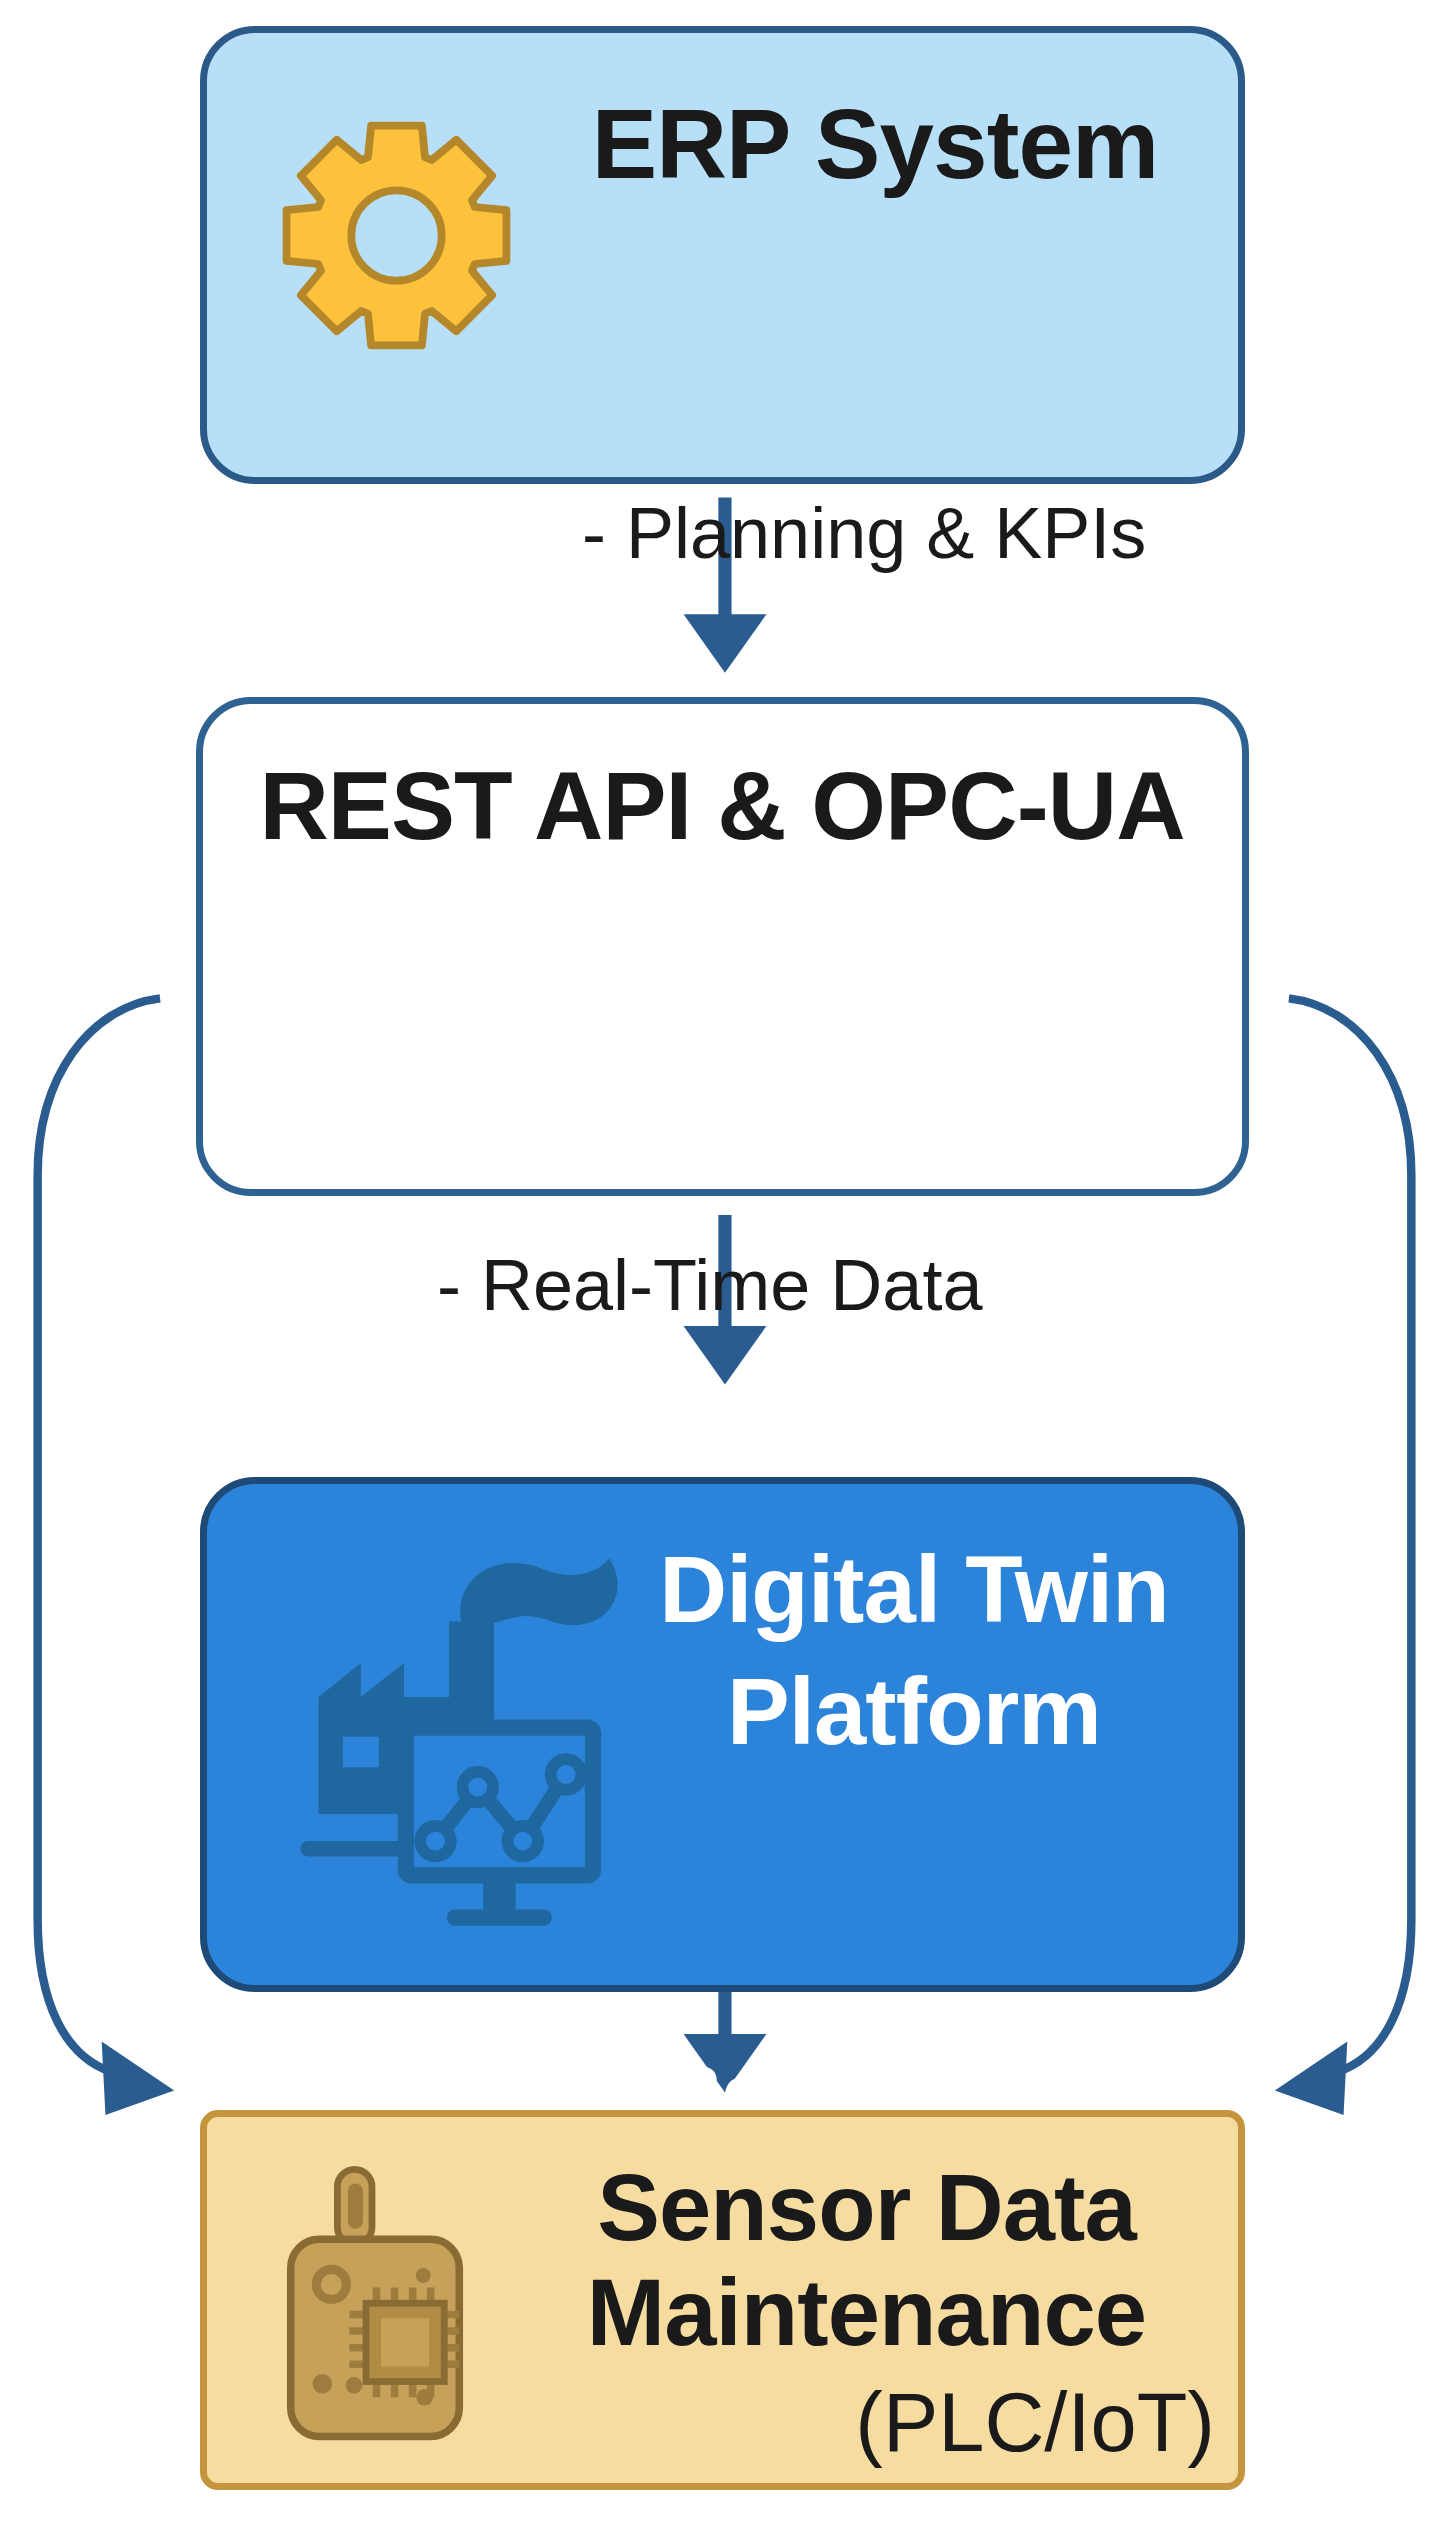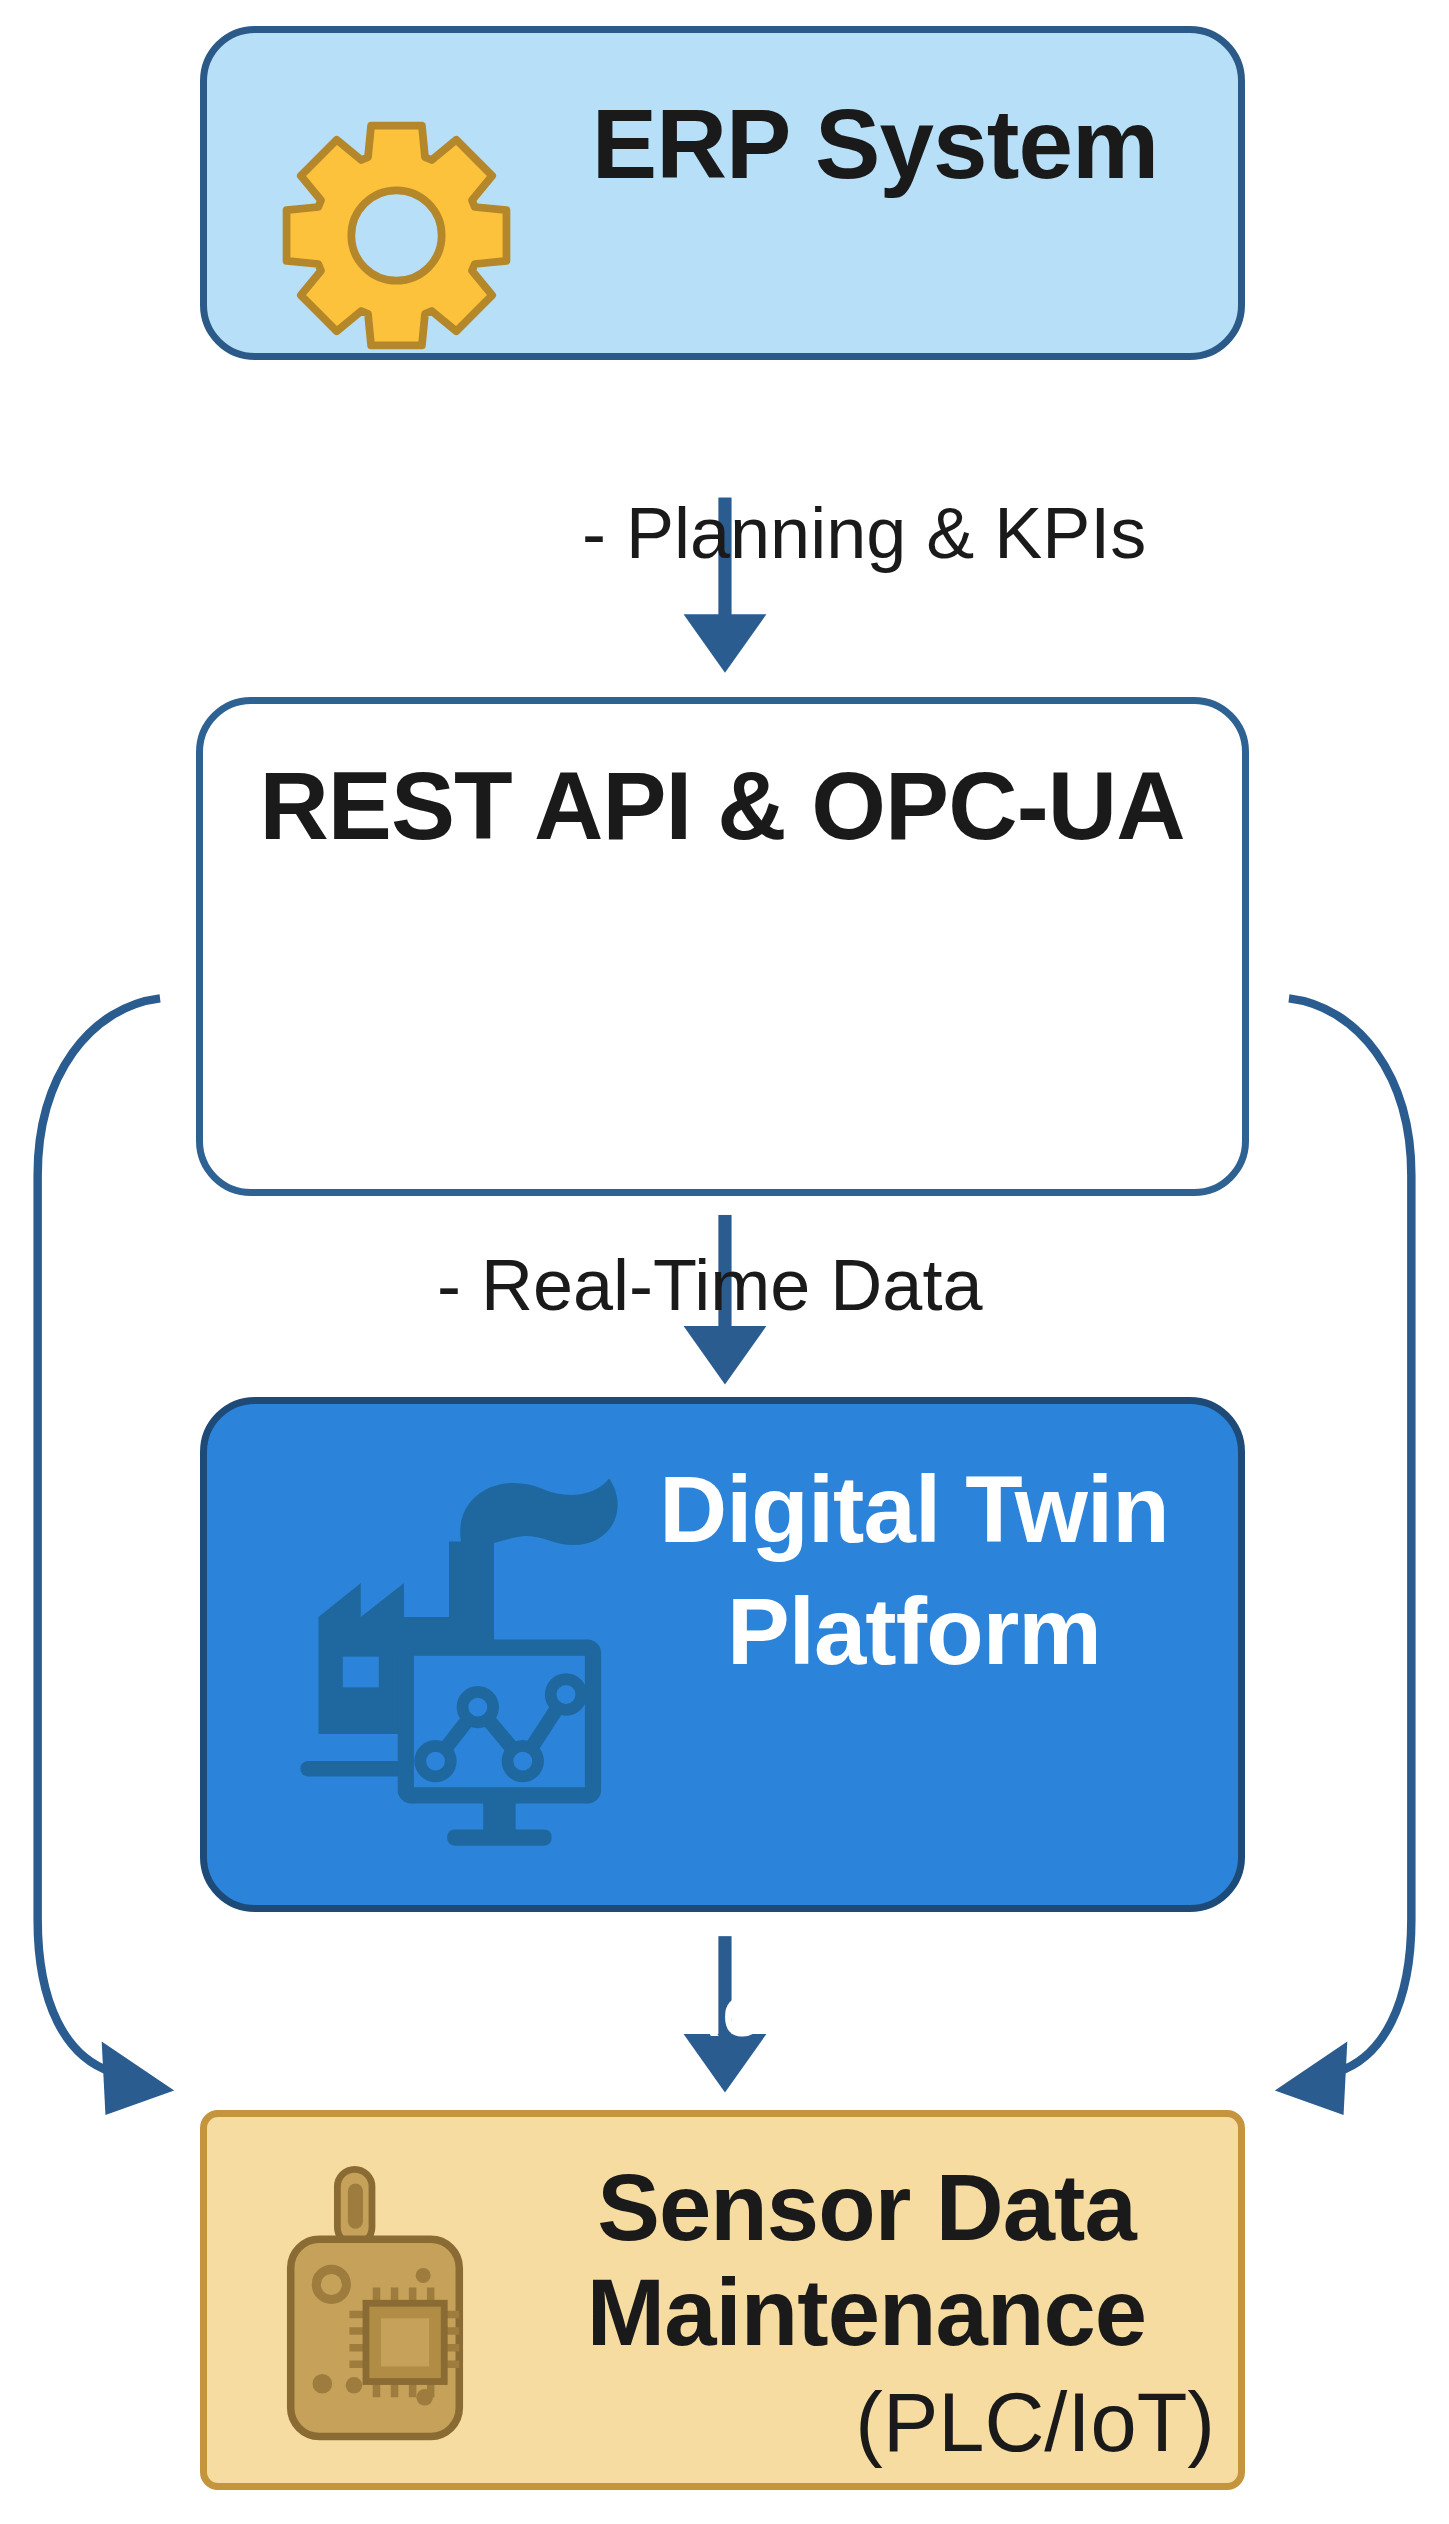--- a/index.html
+++ b/index.html
@@ -16,31 +16,31 @@
   .title{
     font-weight:bold;color:var(--title_text);
     text-align:center;letter-spacing:-0.9px;
   }
   .bullets{
     font-weight:normal;color:var(--title_text);
     text-align:left;white-space:pre;
   }
   .bullet-line{display:block;}
   
-  #box-erp{left:200px;top:26px;width:1045px;height:334px;
+  #box-erp{left:200px;top:26px;width:1045px;height:458px;
     background:var(--erp_fill);border-color:var(--erp_border);}
   #box-erp .title{left:348px;top:55px;width:640px;font-size:98px;}
   #box-erp .bullets{left:375px;top:230px;font-size:72px;line-height:1.5;}
   
   #box-integration{left:196px;top:697px;width:1053px;height:499px;
     background:var(--integration_fill);border-color:var(--integration_border);}
   #box-integration .title{left:0px;top:41px;width:1038px;font-size:96px;line-height:1.27;}
   #box-integration .bullets{left:234px;top:311px;font-size:72px;line-height:1.5;}
   
-  #box-digital-twin{left:200px;top:1397px;width:1045px;height:515px;
+  #box-digital-twin{left:200px;top:1477px;width:1045px;height:515px;
     background:var(--digital_twin_fill);border-color:var(--digital_twin_border);}
   #box-digital-twin .title{left:396px;top:45px;width:622px;font-size:94px;line-height:1.3;color:var(--dt_text);}
   #box-digital-twin .bullets{left:419px;top:337px;font-size:72px;line-height:1.5;color:var(--dt_text);}
   
   #box-sensor{left:200px;top:2110px;width:1045px;height:380px;
     background:var(--sensor_fill);border-color:var(--sensor_border);border-radius:18px;}
   #box-sensor .title{left:311px;top:38px;width:697px;font-size:94px;line-height:1.12;}
   #box-sensor .subtitle{left:311px;top:258px;width:697px;font-size:83px;font-weight:normal;
     text-align:right;color:var(--title_text);}
   .icon{position:absolute;}

